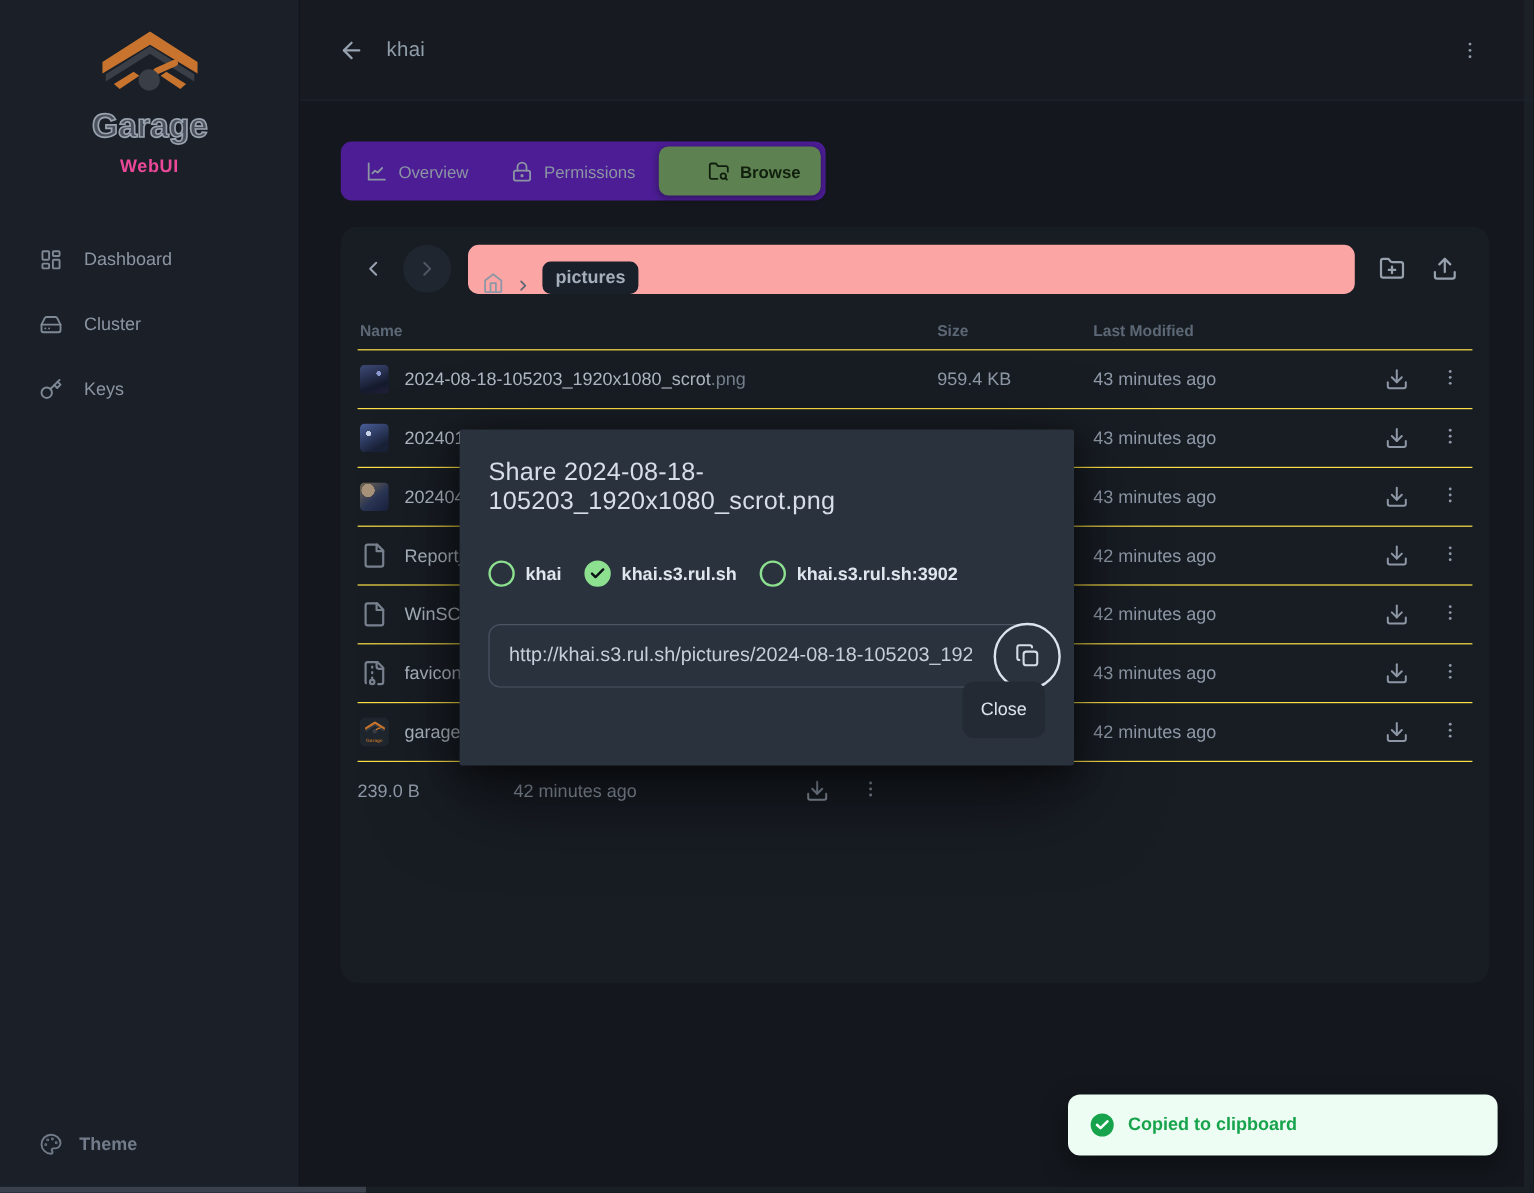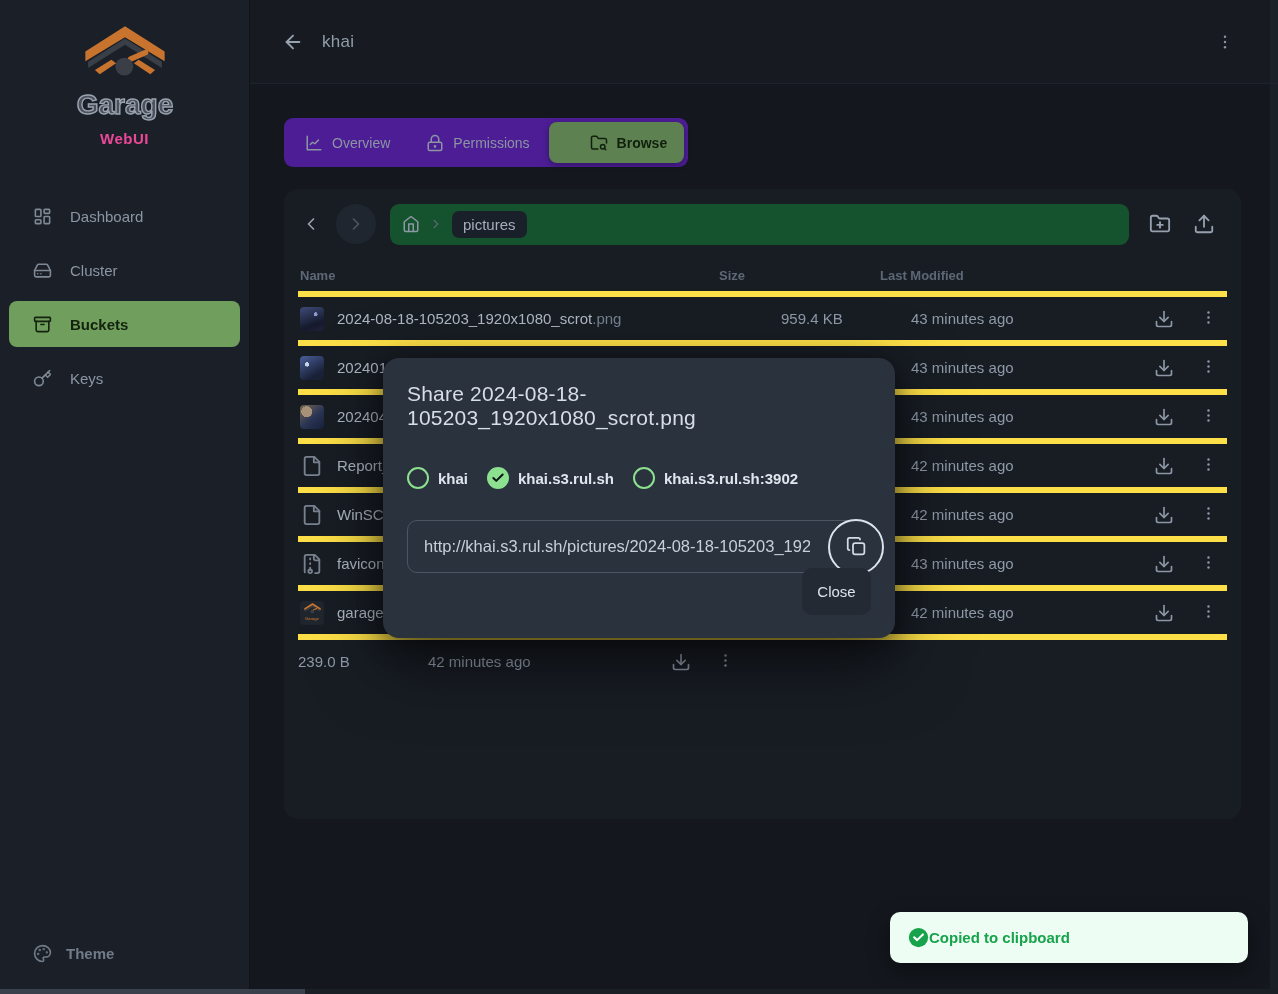--- a/index.html
+++ b/index.html
@@ -66,56 +66,56 @@
     width:957px; height:630px; background:#181d24; border-radius:14px; margin-top:22px;
     padding:14px; position:relative;
   }
   .toolbar { display:flex; align-items:center; height:42px; }
   .nav-btn { background:none; border:none; color:#98a2b0; width:26px; display:flex; justify-content:center; cursor:pointer; }
   .nav-btn.fwd {
     width:40px; height:40px; border-radius:50%; background:#20262f; color:#4d5663;
     align-items:center; margin-left:12px;
   }
   .crumb-bar {
-    flex:1; height:41px; background:#14532d; border-radius:9px; margin-left:14px;
-    display:flex; align-items:center; padding:0 12px; gap:9px; color:#8d97a5;
+    flex:1; height:41px; background:#fca5a5; border-radius:9px; margin-left:14px;
+    display:flex; align-items:flex-end; padding:0 12px; gap:9px; color:#8d97a5;font-weight:bold;
   }
   .crumb-sep { color:#5b6573; }
   .crumb-chip {
     background:#1a2029; border-radius:7px; padding:5px 11px; font-size:15px; color:#a5afbc; cursor:pointer;
   }
   .tool-icons { display:flex; gap:22px; margin:0 12px 0 20px; color:#97a1ae; }
   .tool-icons .icon { cursor:pointer; }
 
   
   .thead {
     display:flex; align-items:center; margin-top:14px; height:32px;
-    font-size:13px; font-weight:bold; color:#5d6876;gap:31px;
+    font-size:13px; font-weight:bold; color:#5d6876;
   }
   .col-name { flex:1; padding-left:2px; display:flex; align-items:center; gap:13px; min-width:0; }
   .col-size { width:130px; }
   .col-mod  { width:220px; }
   .col-actions { width:96px; display:flex; justify-content:flex-end; gap:26px; padding-right:10px; }
   .row {
-    display:flex; align-items:center; height:49px; border-top:6px solid #fde047;
+    display:flex; align-items:center; height:49px; border-top:1px solid #fde047;
     font-size:15px; color:#8f99a7; cursor:pointer;
   }
   .fname { color:#aeb7c2; white-space:nowrap; overflow:hidden; }
   .fext { color:#76808e; }
   .ficon { width:24px; height:24px; border-radius:4px; flex:0 0 auto; display:flex; align-items:center; justify-content:center; color:#79828f; }
   .thumb1 { background:radial-gradient(circle at 65% 30%, #8d9bd0 8%, transparent 9%), linear-gradient(160deg,#39446e 10%,#141a2c 70%,#241f3c); }
   .thumb2 { background:radial-gradient(circle at 30% 35%, #c8d2e8 9%, transparent 10%), linear-gradient(150deg,#4a5f9a, #1a2238 75%); }
   .thumb3 { background:radial-gradient(circle at 28% 28%, #a8937a 22%, transparent 23%), linear-gradient(140deg,#6b6252 8%, #2a3555 55%, #18203a); }
   .thumb-garage { background:#20262e; flex-direction:column; gap:1px; }
   .act { color:#8d97a5; cursor:pointer; }
 
   
   .modal {
     position:absolute; left:383px; top:358px; width:512px; height:280px;
-    background:#2a323d; border-radius:16px; padding:24px;
+    background:#2a323d; border-radius:2px; padding:24px;
     box-shadow:0 24px 70px rgba(0,0,0,.55), 0 6px 24px rgba(0,0,0,.45);
     z-index:20;
   }
   .modal-title { font-size:21px; color:#d7dee8; font-weight:normal; letter-spacing:.2px; }
   .radio-row { display:flex; align-items:center; gap:19px; margin-top:37px; }
   .radio-opt { display:flex; align-items:center; gap:9px; cursor:pointer; }
   .radio {
     width:22px; height:22px; border-radius:50%; border:2px solid #8ce08f; background:transparent;
     display:flex; align-items:center; justify-content:center;
   }
@@ -135,21 +135,21 @@
   .modal-footer { position:absolute; right:24px; bottom:23px; }
   .close-btn {
     width:69px; height:47px; background:#232a34; border:none; border-radius:10px;
     color:#dde4ec; font-size:15px; font-weight:normal; font-family:"Liberation Sans", sans-serif; cursor:pointer;
   }
 
   
   .toast {
     position:absolute; right:30px; bottom:31px; width:358px; height:51px;
     background:#edfdf3; border-radius:10px; box-shadow:0 8px 22px rgba(0,0,0,.45);
-    display:flex; align-items:center; gap:0; padding:0 18px; z-index:30;
+    display:flex; align-items:center; gap:11px; padding:0 18px; z-index:30;
   }
   .toast-text { color:#17a34b; font-size:15px; font-weight:bold; }
 
   
   .vscroll { position:absolute; right:0; top:0; width:8px; height:994px; background:#20262e; opacity:.55; z-index:5; }
   .hscroll { position:absolute; left:0; bottom:0; width:1278px; height:5px; background:#1a1f26; z-index:40; }
   .hthumb { width:305px; height:5px; background:#3a414c; }
 </style>
 </head>
 <body>
@@ -189,30 +189,20 @@
       <button class="menu-item">
         <span class="icon">
           <svg width="19" height="19" viewBox="0 0 24 24" fill="none" stroke="currentColor" stroke-width="2" stroke-linecap="round" stroke-linejoin="round">
               <line x1="22" y1="12" x2="2" y2="12"></line>
               <path d="M5.45 5.11 2 12v6a2 2 0 0 0 2 2h16a2 2 0 0 0 2-2v-6l-3.45-6.89A2 2 0 0 0 16.76 4H7.24a2 2 0 0 0-1.79 1.11z"></path>
               <line x1="6" y1="16" x2="6.01" y2="16"></line>
               <line x1="10" y1="16" x2="10.01" y2="16"></line>
             </svg>
         </span>
         <span>Cluster</span>
-      </button>
-      <button class="menu-item active">
-        <span class="icon">
-          <svg width="19" height="19" viewBox="0 0 24 24" fill="none" stroke="currentColor" stroke-width="2" stroke-linecap="round" stroke-linejoin="round">
-              <rect x="2" y="3" width="20" height="5" rx="1"></rect>
-              <path d="M4 8v11a2 2 0 0 0 2 2h12a2 2 0 0 0 2-2V8"></path>
-              <path d="M10 12h4"></path>
-            </svg>
-        </span>
-        <span>Buckets</span>
       </button>
       <button class="menu-item">
         <span class="icon">
           <svg width="19" height="19" viewBox="0 0 24 24" fill="none" stroke="currentColor" stroke-width="2" stroke-linecap="round" stroke-linejoin="round">
               <circle cx="7.5" cy="15.5" r="5.5"></circle>
               <path d="m21 2-9.6 9.6"></path>
               <path d="m15.5 7.5 3 3L22 7l-3-3"></path>
             </svg>
         </span>
         <span>Keys</span>

